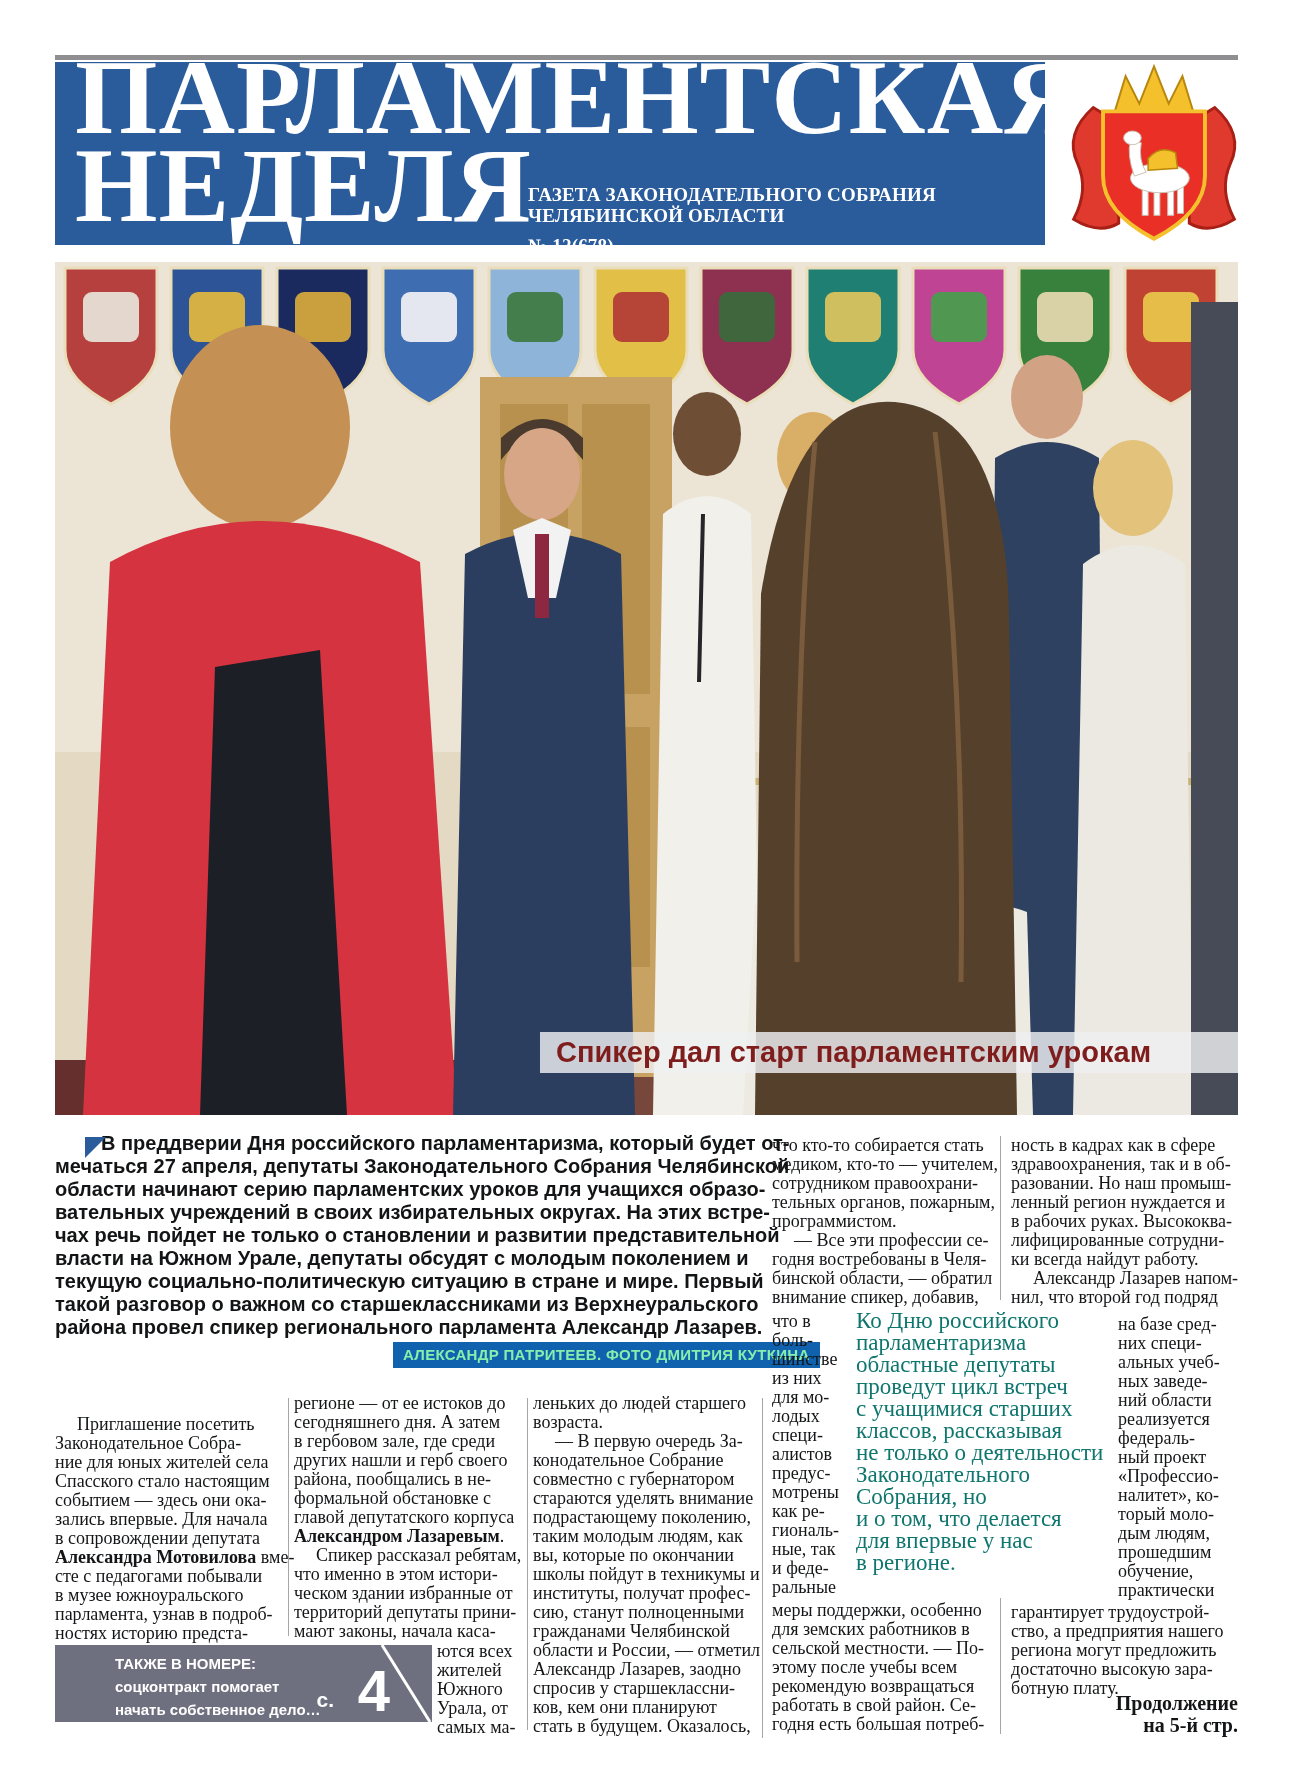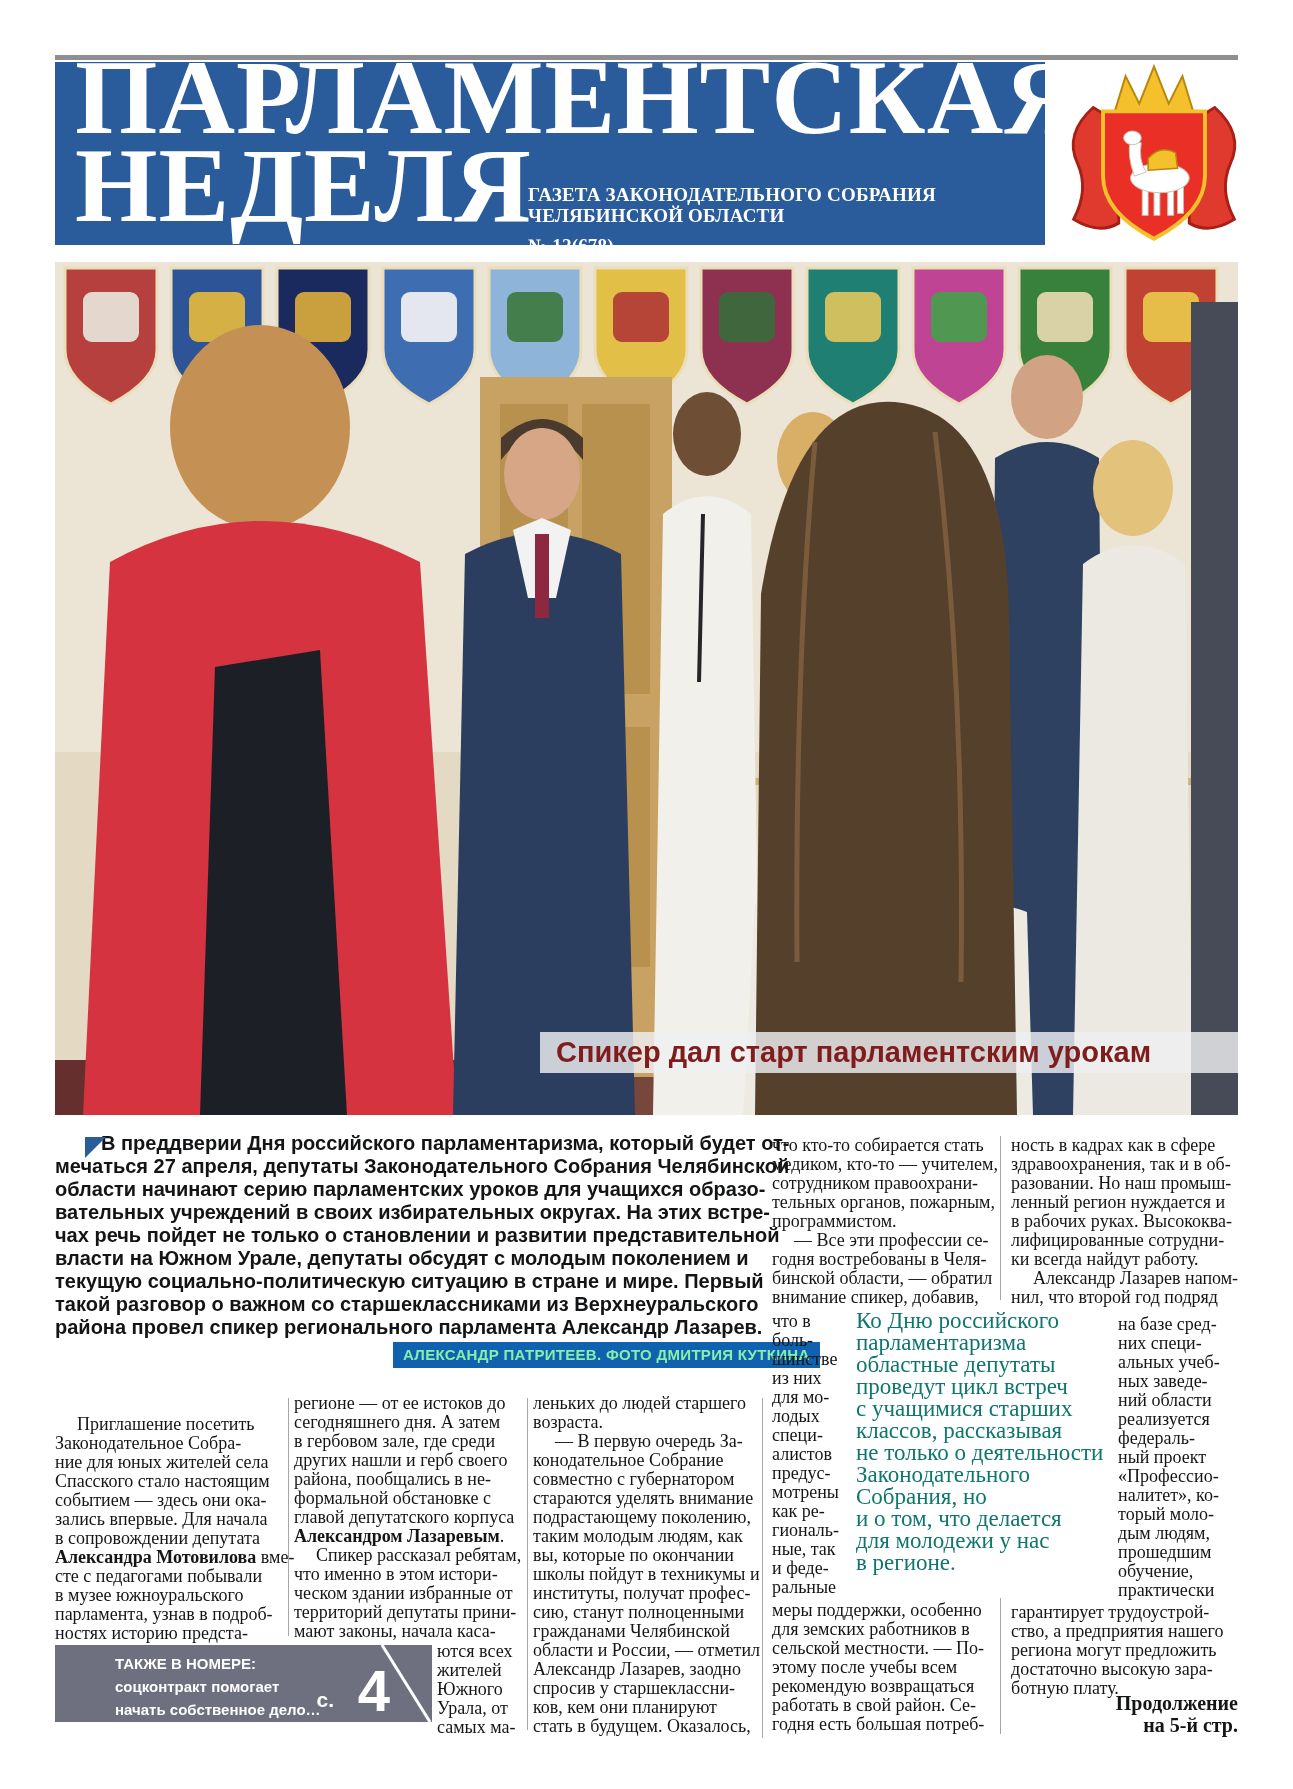--- a/index.html
+++ b/index.html
@@ -359,21 +359,21 @@
       <div class="ln">Ко Дню российского</div>
       <div class="ln">парламентаризма</div>
       <div class="ln">областные депутаты</div>
       <div class="ln">проведут цикл встреч</div>
       <div class="ln">с учащимися старших</div>
       <div class="ln">классов, рассказывая</div>
       <div class="ln">не только о деятельности</div>
       <div class="ln">Законодательного</div>
       <div class="ln">Собрания, но</div>
       <div class="ln">и о том, что делается</div>
-      <div class="ln">для молодежи у нас</div>
+      <div class="ln">для впервые у нас</div>
       <div class="ln">в регионе.</div>
     </aside>
 
   <div class="abs vr vr1"></div>
   <div class="abs vr vr2"></div>
   <div class="abs vr vr3"></div>
   <div class="abs vr vr4"></div>
   <div class="abs vr vr5"></div>
 
   <div class="abs also-box">

